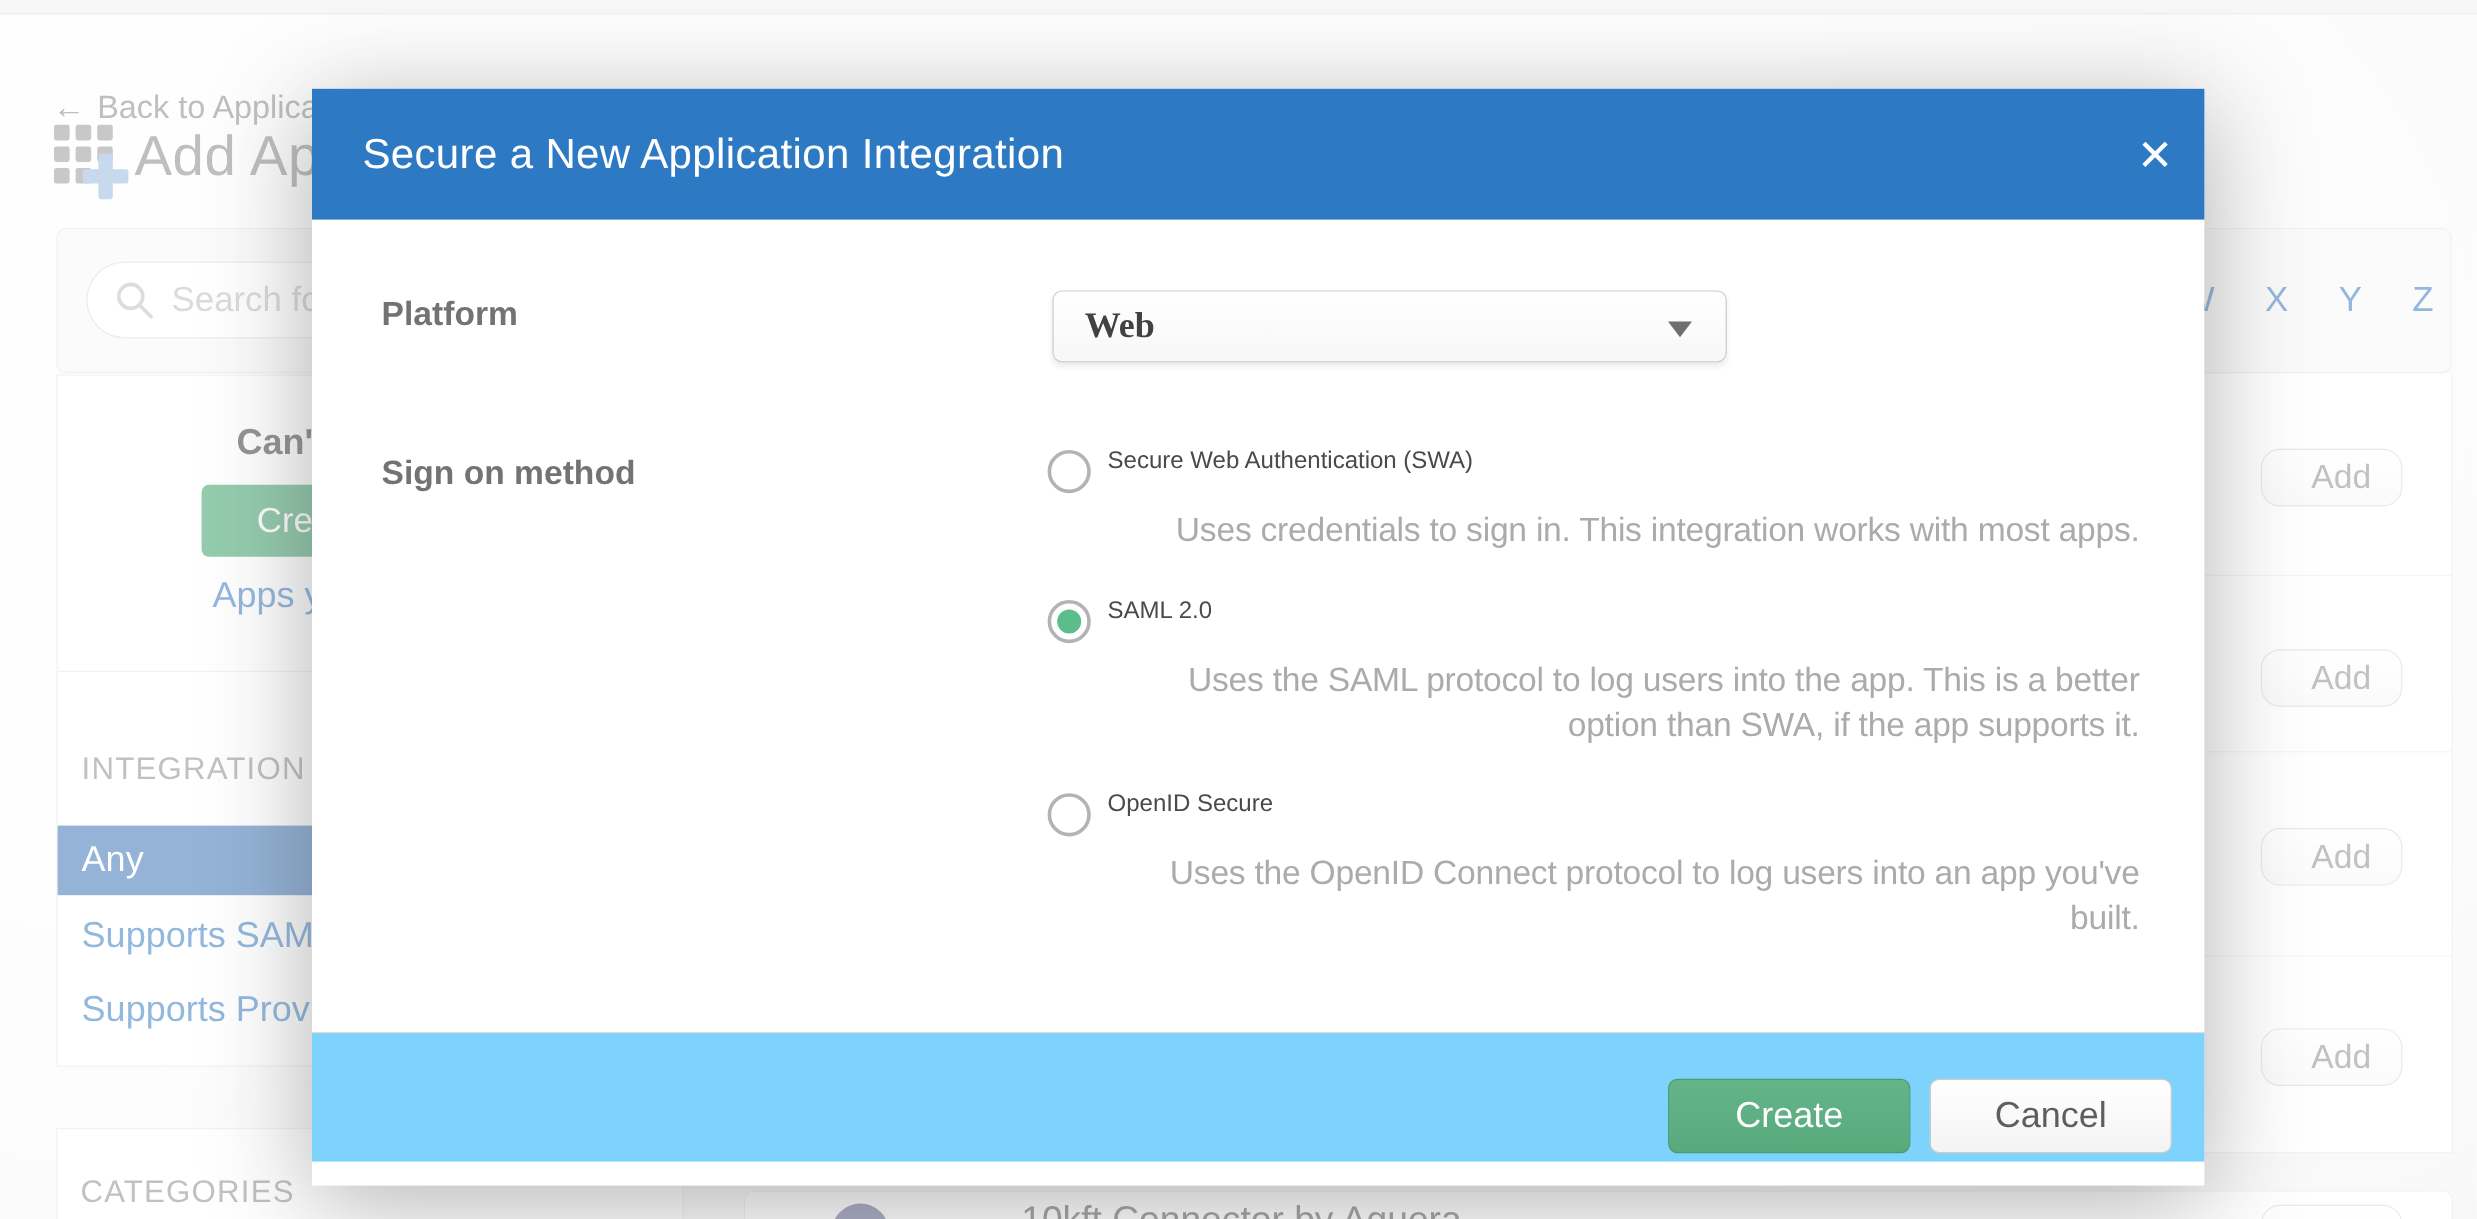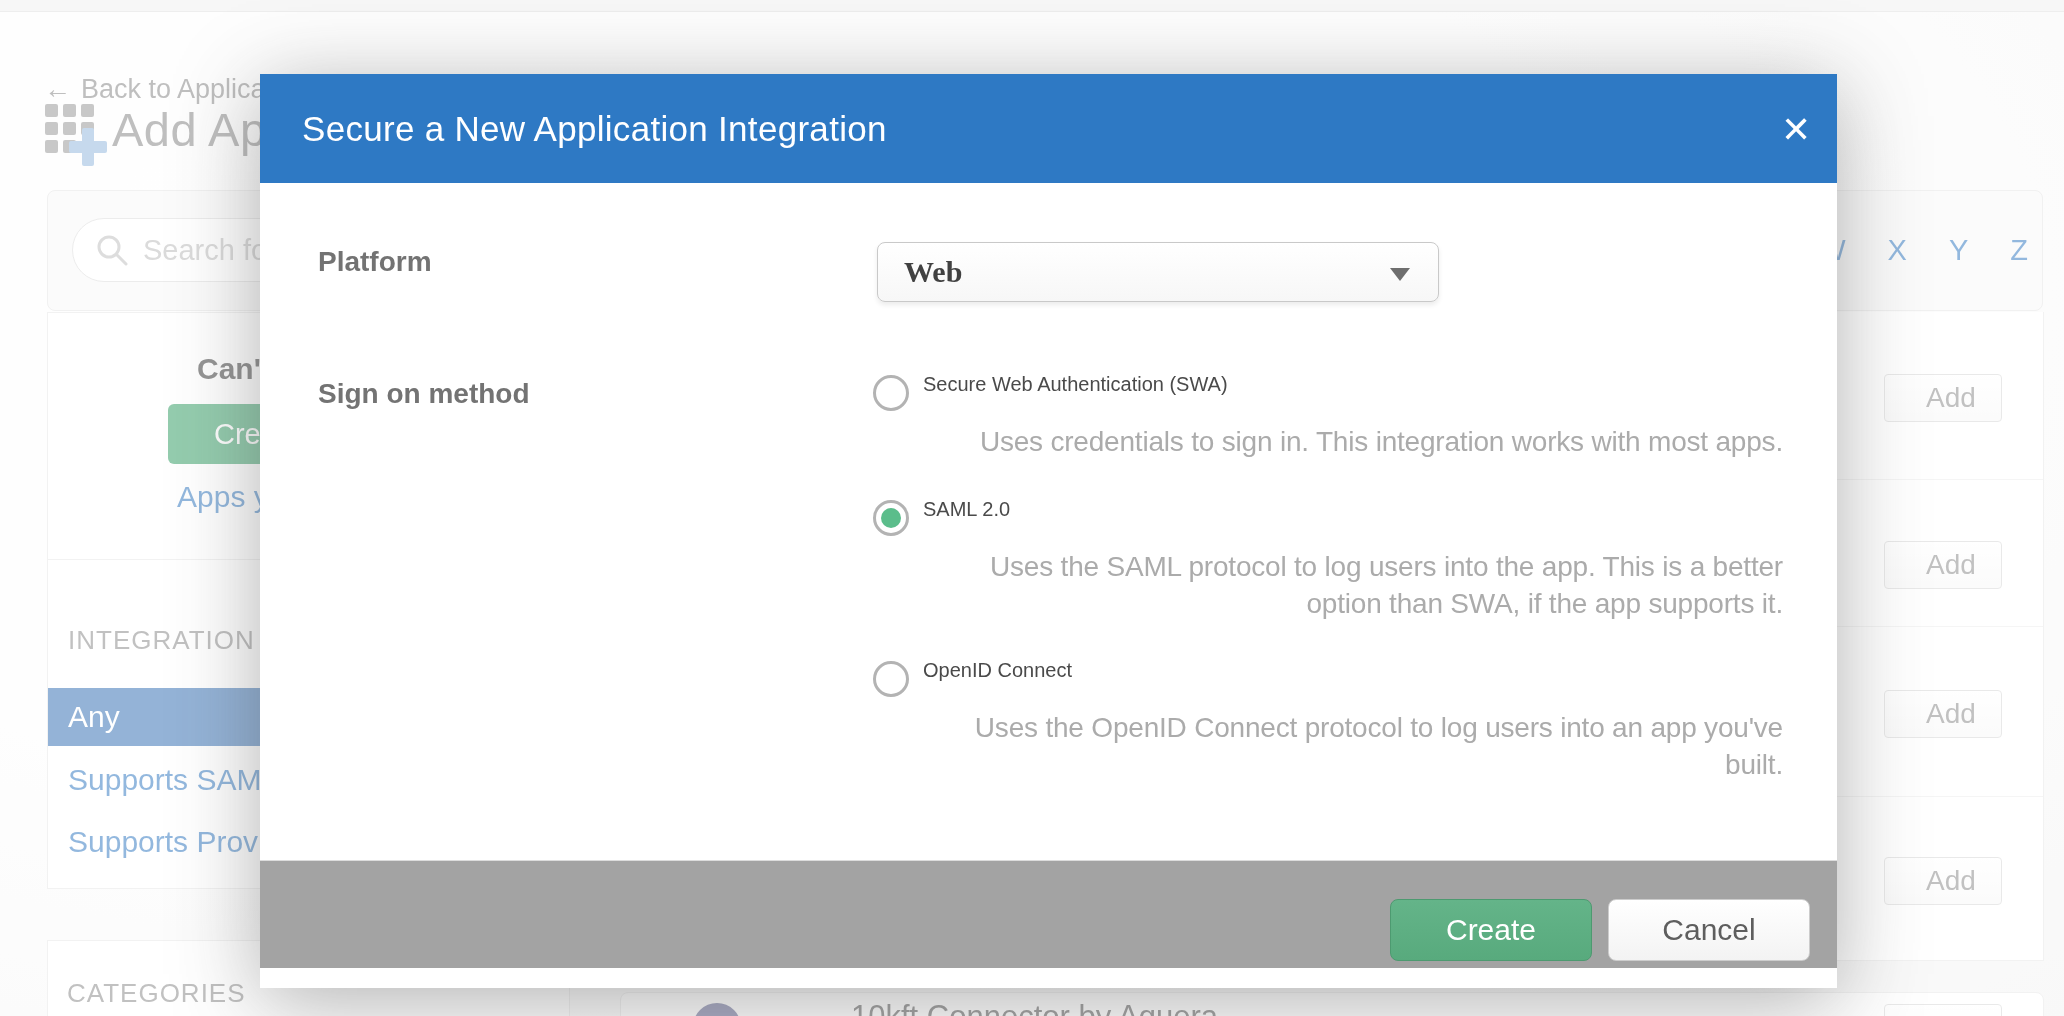--- a/index.html
+++ b/index.html
@@ -45,21 +45,21 @@
     font-size:30px;line-height:58px;padding-left:20px;box-sizing:border-box;cursor:pointer;}
   .filter-link{left:68px;font-size:30px;color:#3b7fc4;white-space:nowrap;cursor:pointer;}
   .f-saml{top:763px;}
   .f-prov{top:825px;}
   .categories-header{left:67px;top:978px;font-size:26px;color:#8f8f8f;letter-spacing:1px;}
 
   .list-card-a{left:620px;top:312px;width:1424px;height:649px;background:#fff;
     border:1px solid #e7e7e7;border-top:none;box-sizing:border-box;}
   .row-divider{position:absolute;left:0;width:100%;height:1px;background:#ededed;}
   .add-btn{position:absolute;left:1263px;width:118px;height:48px;background:linear-gradient(#fff,#f7f7f7);
-    border:1px solid #d8d8d8;border-radius:4px;color:#8f8f8f;font-size:28px;text-align:center;
+    border:1px solid #d8d8d8;border-radius:16px;color:#8f8f8f;font-size:28px;text-align:center;
     line-height:46px;box-sizing:border-box;cursor:pointer;padding-left:16px;}
   .list-card-b{left:620px;top:992px;width:1424px;height:120px;background:#fff;
     border:1px solid #e7e7e7;border-radius:8px 8px 0 0;box-sizing:border-box;}
   .avatar{position:absolute;left:72px;top:10px;width:48px;height:48px;border-radius:50%;
     background:#646896;color:#fff;font-size:11px;text-align:center;line-height:48px;}
   .item-title{position:absolute;left:230px;top:6px;font-size:31px;color:#5a5a5a;white-space:nowrap;}
 
   
   .overlay{position:absolute;inset:0;background:rgba(255,255,255,0.45);z-index:5;}
 
@@ -84,21 +84,21 @@
   .radio-circle{position:absolute;left:555px;top:0;width:30px;height:30px;border:3px solid #b3b3b3;
     border-radius:50%;background:#fff;cursor:pointer;}
   .radio-dot{position:absolute;left:5px;top:5px;width:20px;height:20px;border-radius:50%;
     background:#5bbd8b;display:none;}
   .radio-option.selected .radio-dot{display:block;}
   .radio-label{position:absolute;left:605px;top:-2px;font-size:20px;color:#4a4a4a;white-space:nowrap;cursor:pointer;}
   .radio-desc{position:absolute;left:605px;top:48px;width:860px;font-size:28px;color:#ababab;
     line-height:37px;letter-spacing:-0.2px;text-align:right;}
   .opt-0{top:301px;} .opt-1{top:426px;} .opt-2{top:587px;}
 
-  .modal-footer{position:absolute;left:0;top:786px;width:100%;height:108px;background:#a3a3a3;
+  .modal-footer{position:absolute;left:0;top:786px;width:100%;height:108px;background:#7dd3fc;
     border-top:1px solid #dcdcdc;box-sizing:border-box;}
   .btn{position:absolute;top:38px;width:202px;height:62px;border-radius:8px;font-size:30px;
     text-align:center;line-height:60px;box-sizing:border-box;cursor:pointer;}
   .btn-create{left:1130px;background:linear-gradient(#64b489,#58aa7d);border:1px solid #4d9a70;color:#fff;}
   .btn-cancel{left:1348px;background:linear-gradient(#ffffff,#f3f3f3);border:1px solid #cccccc;color:#5e5e5e;}
 </style>
 </head>
 <body>
 
 <div class="screen">
@@ -195,21 +195,21 @@
     <div class="radio-option opt-1 selected">
       <span class="radio-circle">
           <span class="radio-dot"></span>
         </span>
       <span class="radio-label">SAML 2.0</span>
       <span class="radio-desc">Uses the SAML protocol to log users into the app. This is a better option than SWA, if the app supports it.</span>
     </div>
 
     <div class="radio-option opt-2">
       <span class="radio-circle"></span>
-      <span class="radio-label">OpenID Connect</span>
+      <span class="radio-label">OpenID Secure</span>
       <span class="radio-desc">Uses the OpenID Connect protocol to log users into an app you've built.</span>
     </div>
 
     <div class="modal-footer">
       <div class="btn btn-create">Create</div>
       <div class="btn btn-cancel">Cancel</div>
     </div>
   </div>
 
 </div>

